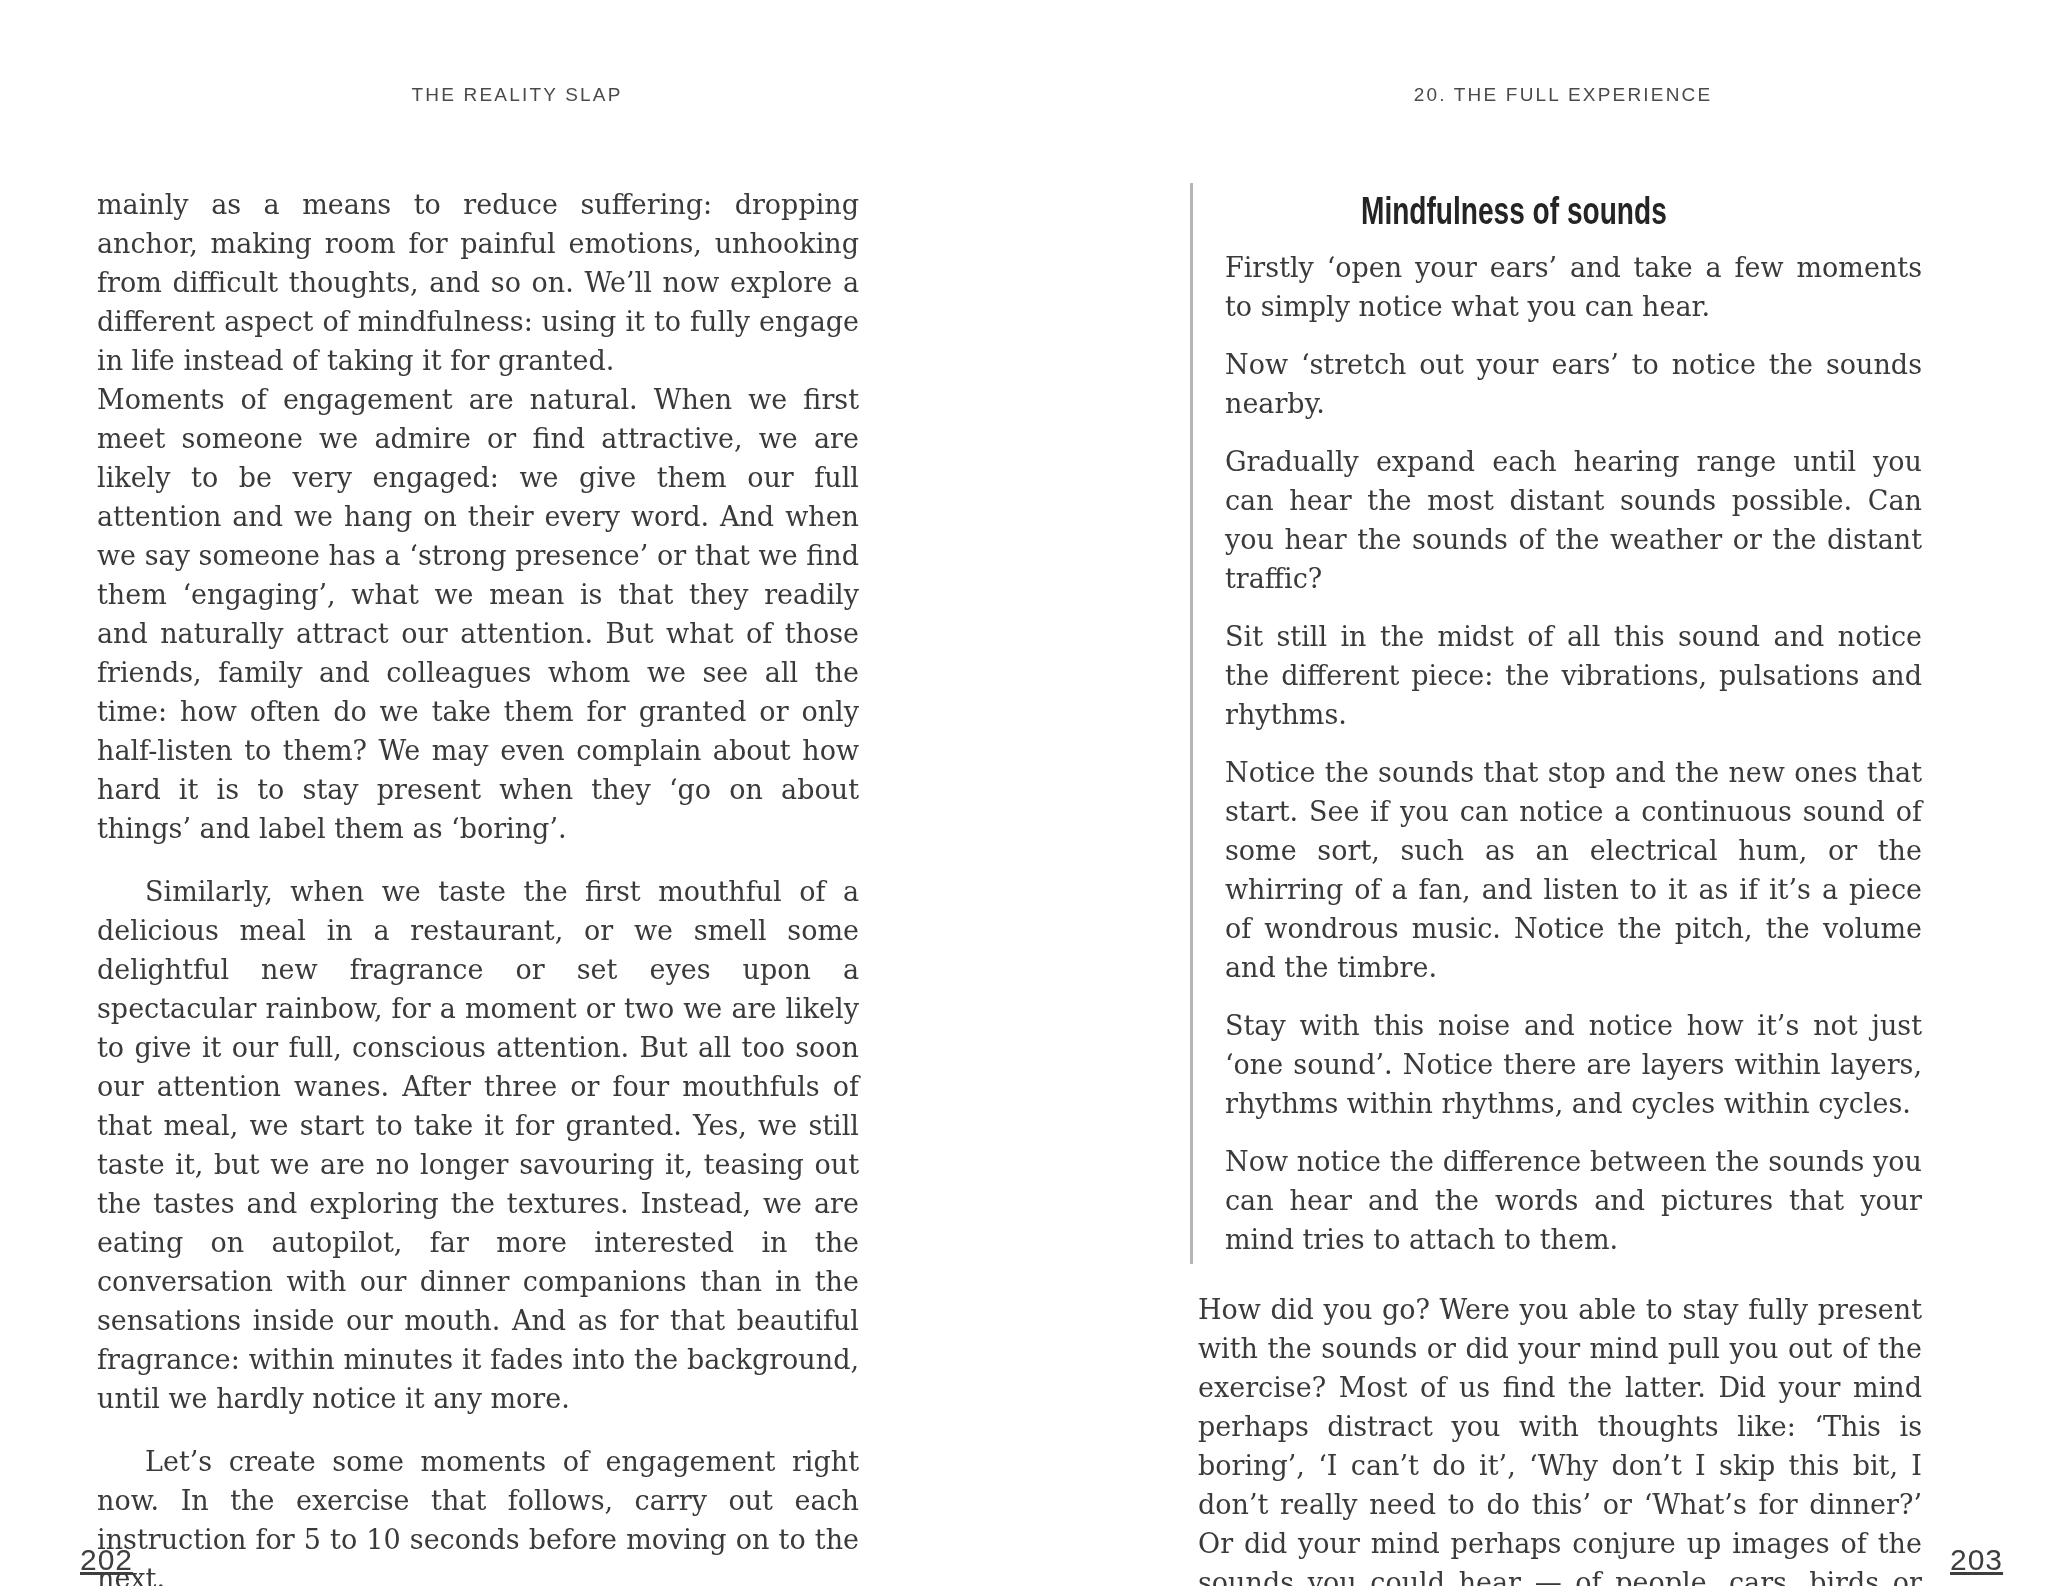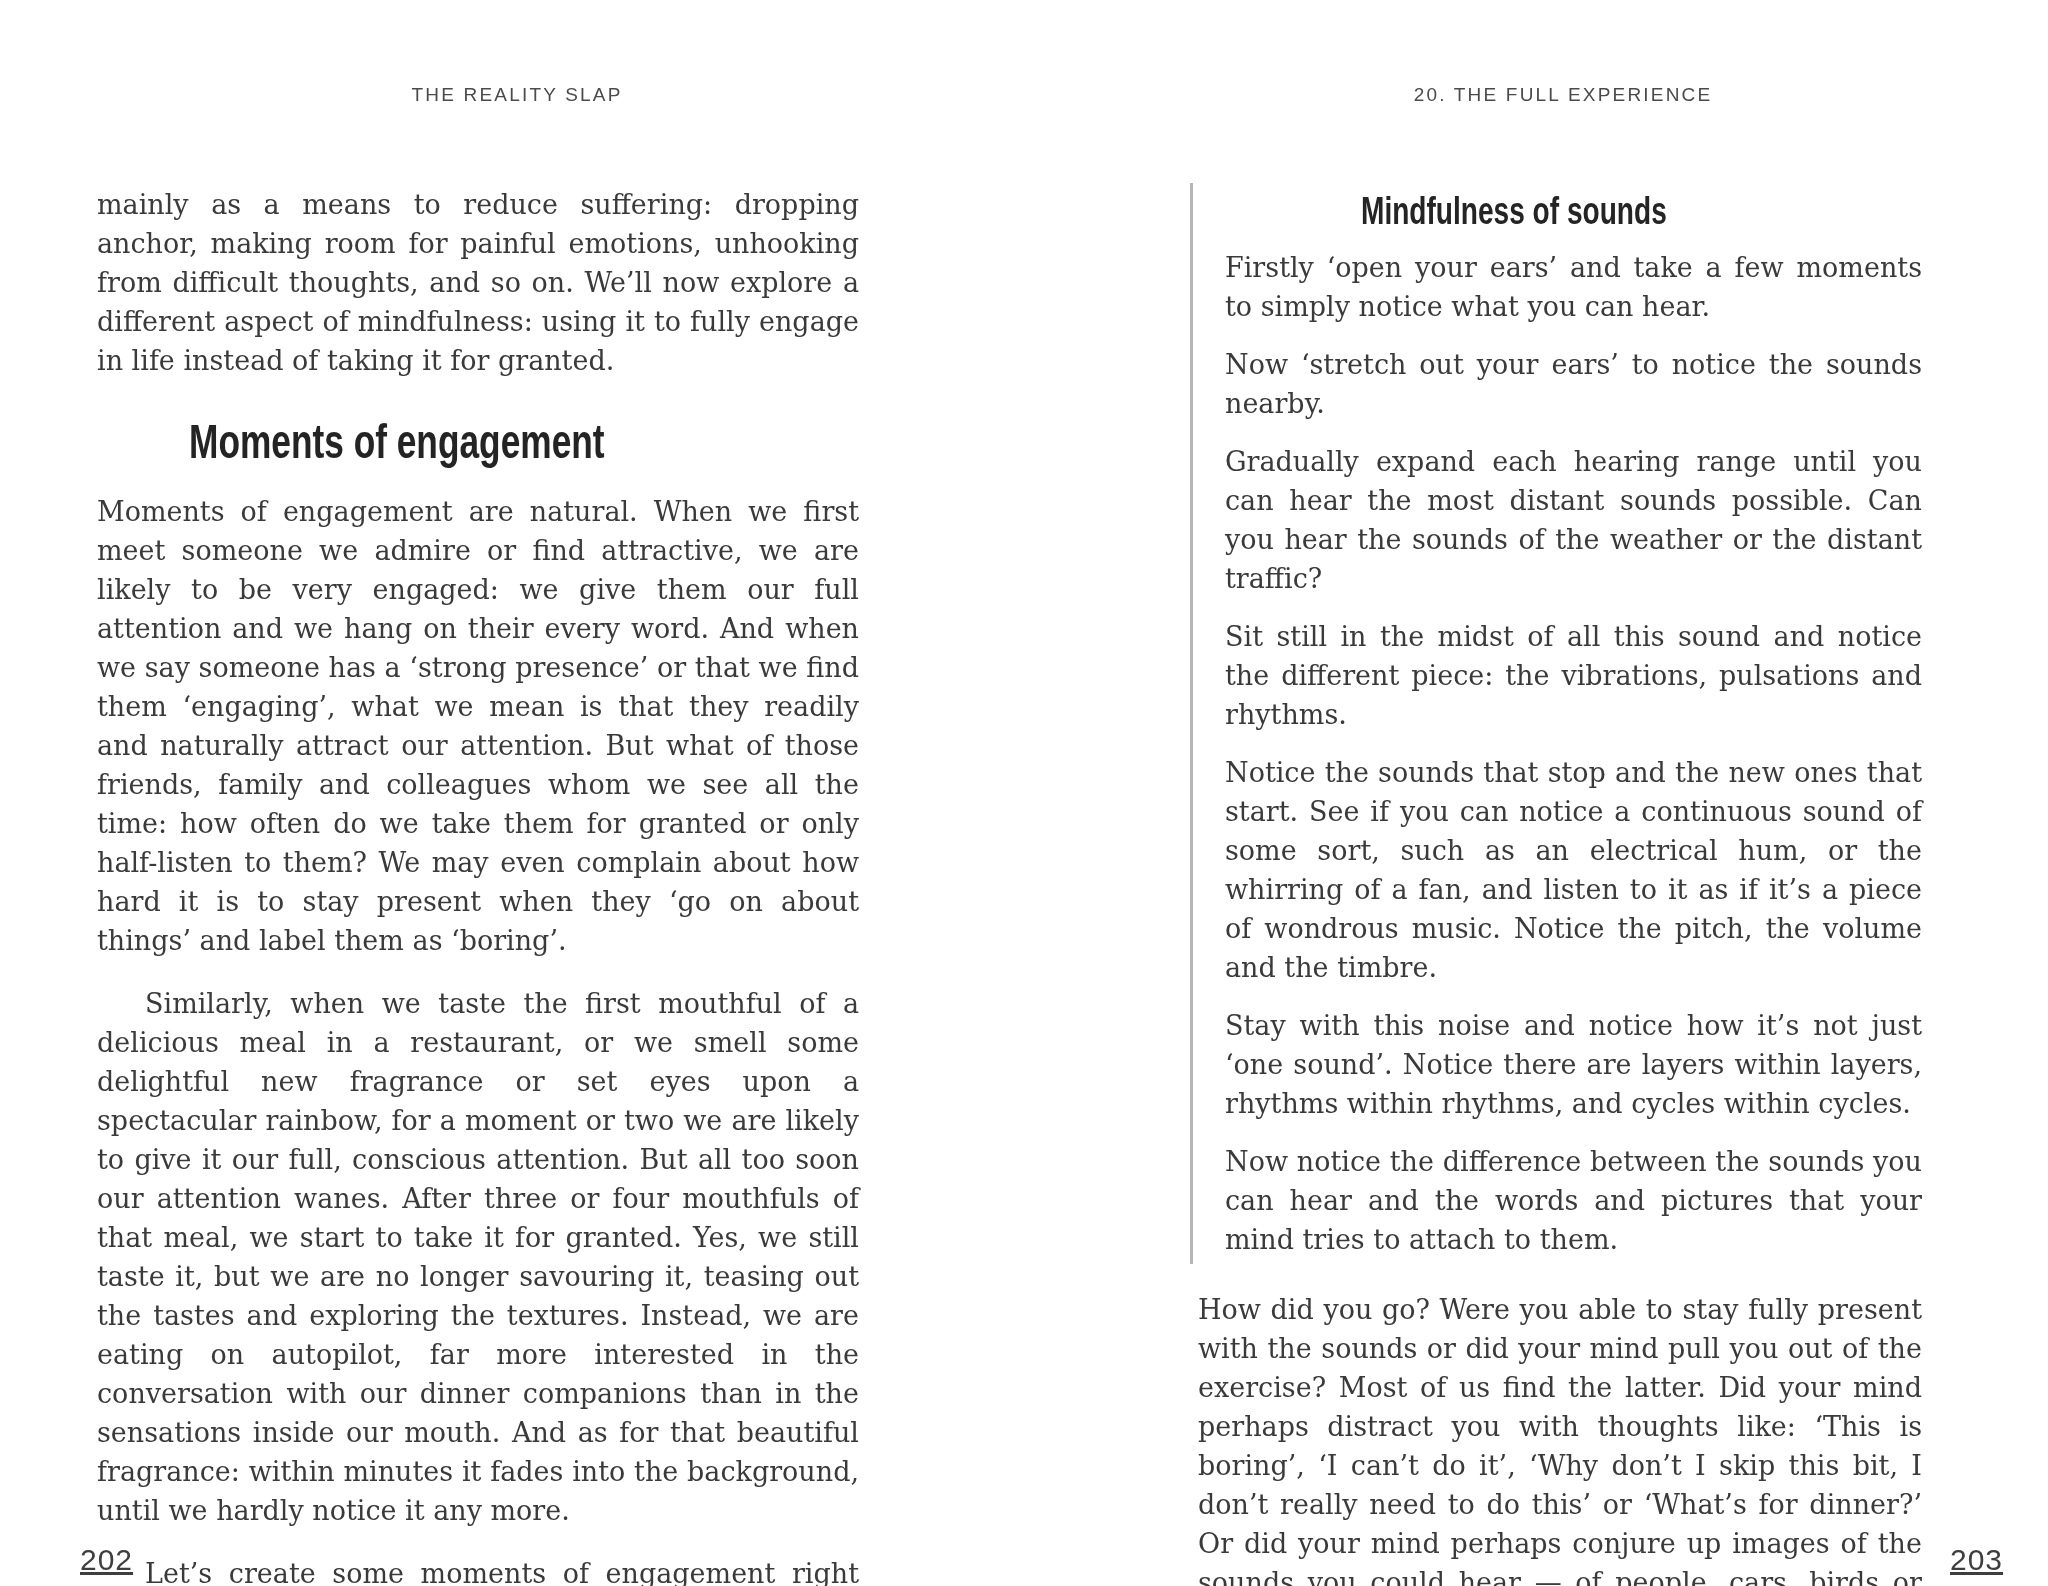--- a/index.html
+++ b/index.html
@@ -87,21 +87,20 @@
 <body>
 
 <div>
 
   <section>
     <div class="running-head rh-left">THE REALITY SLAP</div>
 
     <div class="column col-left">
       <p class="body">mainly as a means to reduce suffering: dropping anchor, making room for painful emotions, unhooking from difficult thoughts, and so on. We’ll now explore a different aspect of mindfulness: using it to fully engage in life instead of taking it for granted.</p>
 
-      <h2 class="heading-section"><span class="cond">Moments of engagement</span></h2>
 
       <p class="body">Moments of engagement are natural. When we first meet someone we admire or find attractive, we are likely to be very engaged: we give them our full attention and we hang on their every word. And when we say someone has a ‘strong presence’ or that we find them ‘engaging’, what we mean is that they readily and naturally attract our attention. But what of those friends, family and colleagues whom we see all the time: how often do we take them for granted or only half-listen to them? We may even complain about how hard it is to stay present when they ‘go on about things’ and label them as ‘boring’.</p>
       <p class="body indent">Similarly, when we taste the first mouthful of a delicious meal in a restaurant, or we smell some delightful new fragrance or set eyes upon a spectacular rainbow, for a moment or two we are likely to give it our full, conscious attention. But all too soon our attention wanes. After three or four mouthfuls of that meal, we start to take it for granted. Yes, we still taste it, but we are no longer savouring it, teasing out the tastes and exploring the textures. Instead, we are eating on autopilot, far more interested in the conversation with our dinner companions than in the sensations inside our mouth. And as for that beautiful fragrance: within minutes it fades into the background, until we hardly notice it any more.</p>
       <p class="body indent">Let’s create some moments of engagement right now. In the exercise that follows, carry out each instruction for 5 to 10 seconds before moving on to the next.</p>
     </div>
 
     <div class="page-number pn-left">202</div>
   </section>
 
   <section>

